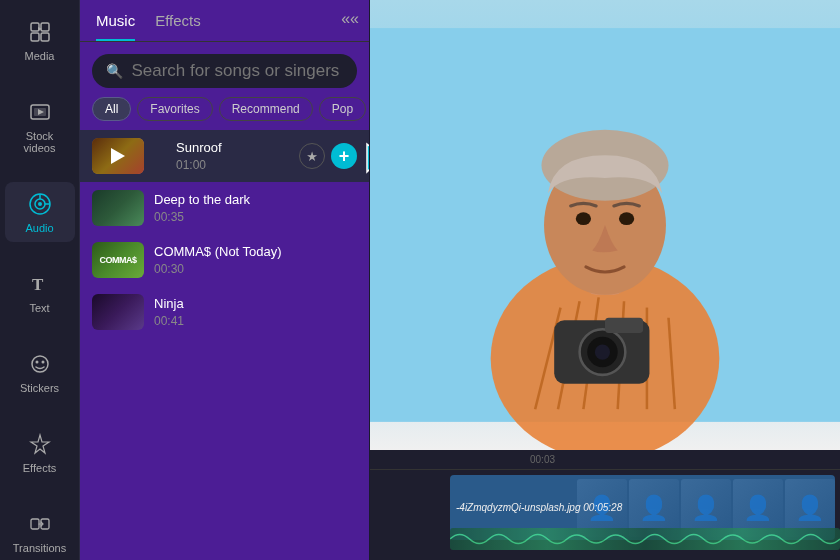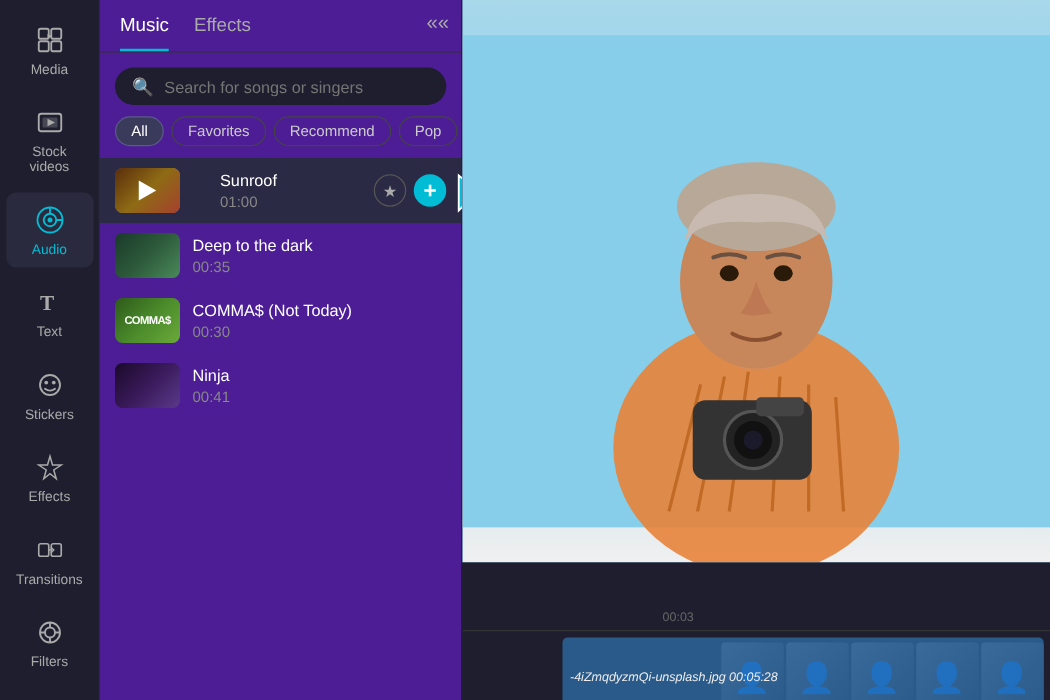--- a/index.html
+++ b/index.html
@@ -13,21 +13,21 @@
     }
 
     
     .sidebar {
       width: 80px;
       background: #1e1e2e;
       display: flex;
       flex-direction: column;
       align-items: center;
       padding-top: 10px;
-      gap: 6px;
+      gap: 20px;
       border-right: 1px solid #2a2a3e;
     }
     .sidebar-item {
       display: flex;
       flex-direction: column;
       align-items: center;
       justify-content: center;
       width: 70px;
       padding: 8px 4px;
       border-radius: 8px;
@@ -97,21 +97,21 @@
       border-radius: 20px;
       padding: 7px 14px;
       gap: 8px;
     }
     .search-icon { color: #888; font-size: 14px; }
     .search-input {
       background: transparent;
       border: none;
       outline: none;
       color: #aaa;
-      font-size: 13px;
+      font-size: 17px;
       flex: 1;
     }
 
     .filter-bar {
       display: flex;
       align-items: center;
       padding: 0 12px 8px;
       gap: 6px;
     }
     .filter-btn {
@@ -279,21 +279,20 @@
       height: 110px;
       position: relative;
       overflow: hidden;
     }
     .timeline-ruler {
       height: 20px;
       border-bottom: 1px solid #333;
       display: flex;
       align-items: center;
       padding: 0 10px;
-      margin-top: 35px;
     }
     .ruler-mark {
       font-size: 10px;
       color: #666;
       position: absolute;
     }
     .timeline-track {
       position: relative;
       height: 80px;
     }

